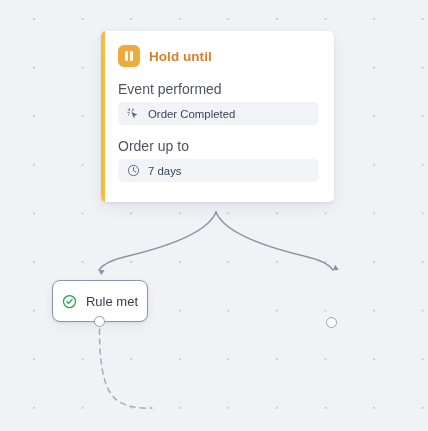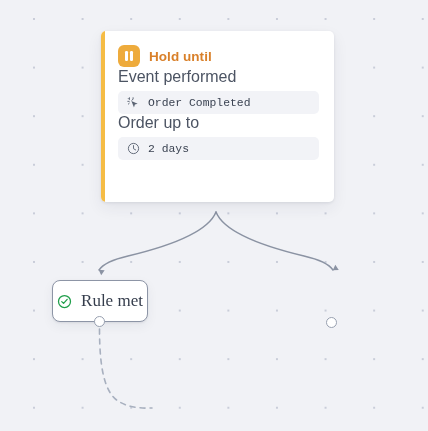--- a/index.html
+++ b/index.html
@@ -91,35 +91,35 @@
   }
   .card-title {
     font-size: 13.5px;
     font-weight: bold;
     color: #d9802a;
     letter-spacing: 0.05px;
     white-space: nowrap;
   }
 
   .field-label {
-    font-size: 16px;
+    font-size: 14px;
     color: #4c5463;
+    margin-top: 13px;
     margin-bottom: 5px;
     letter-spacing: 0.01px;
   }
   .field-box {
     height: 23px;
     background: #f2f3f7;
     border-radius: 5px;
     display: flex;
     align-items: center;
     padding: 0 9px;
     gap: 8px;
     box-sizing: border-box;
-    font-family: Liberation Mono, monospace;
   }
   .field-value {
     font-size: 11.4px;
     color: #3c4453;
     white-space: nowrap;
   }
   .field-icon {
     flex: 0 0 auto;
     display: flex;
     align-items: center;
@@ -147,24 +147,23 @@
     width: 96px;
     border: 1px solid #8d95a6;
   }
   #node-rule-not-met {
     left: 275px;
     top: 280px;
     width: 112px;
     border: 1px solid transparent;
   }
   .branch-label {
-    font-size: 17px;
+    font-size: 13px;
     color: #353d4c;
     white-space: nowrap;
-    font-family: Liberation Serif, serif;
   }
   .branch-icon {
     display: flex;
     align-items: center;
     justify-content: center;
     flex: 0 0 auto;
   }
 
   
   .handle {
@@ -229,21 +228,21 @@
       </div>
 
       <div class="field-label">Order up to</div>
       <div class="field-box">
         <span class="field-icon">
           <svg width="13" height="13" viewBox="0 0 16 16" xmlns="http://www.w3.org/2000/svg">
             <circle cx="8" cy="8" r="6.3" fill="none" stroke="#5c6574" stroke-width="1.15"></circle>
             <path d="M8,4.4 L8,8.2 L10.7,9.8" fill="none" stroke="#5c6574" stroke-width="1.15" stroke-linecap="round" stroke-linejoin="round"></path>
           </svg>
         </span>
-        <span class="field-value">2 days</span>
+        <span class="field-value">7 days</span>
       </div>
 
     </div>
   </div>
 
   <div class="branch-node" id="node-rule-met">
     <span class="branch-icon">
       <svg width="15" height="15" viewBox="0 0 18 18" xmlns="http://www.w3.org/2000/svg">
         <circle cx="9" cy="9" r="7.2" fill="none" stroke="#1f9e4a" stroke-width="1.5"></circle>
         <path d="M5.7,9.1 L7.9,11.3 L12.2,6.4" fill="none" stroke="#1f9e4a" stroke-width="1.5" stroke-linecap="round" stroke-linejoin="round"></path>

